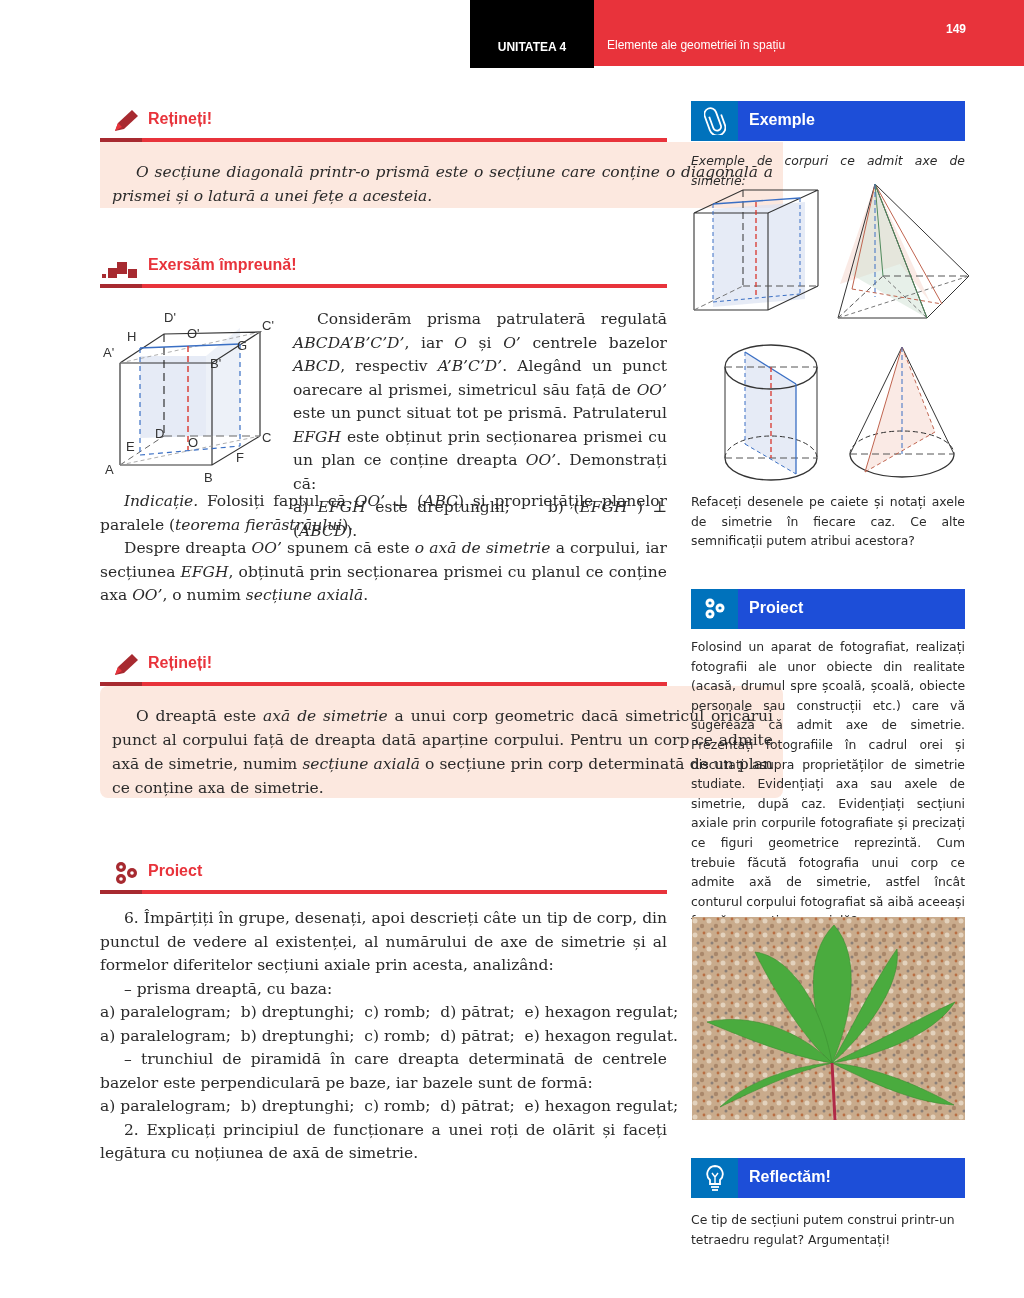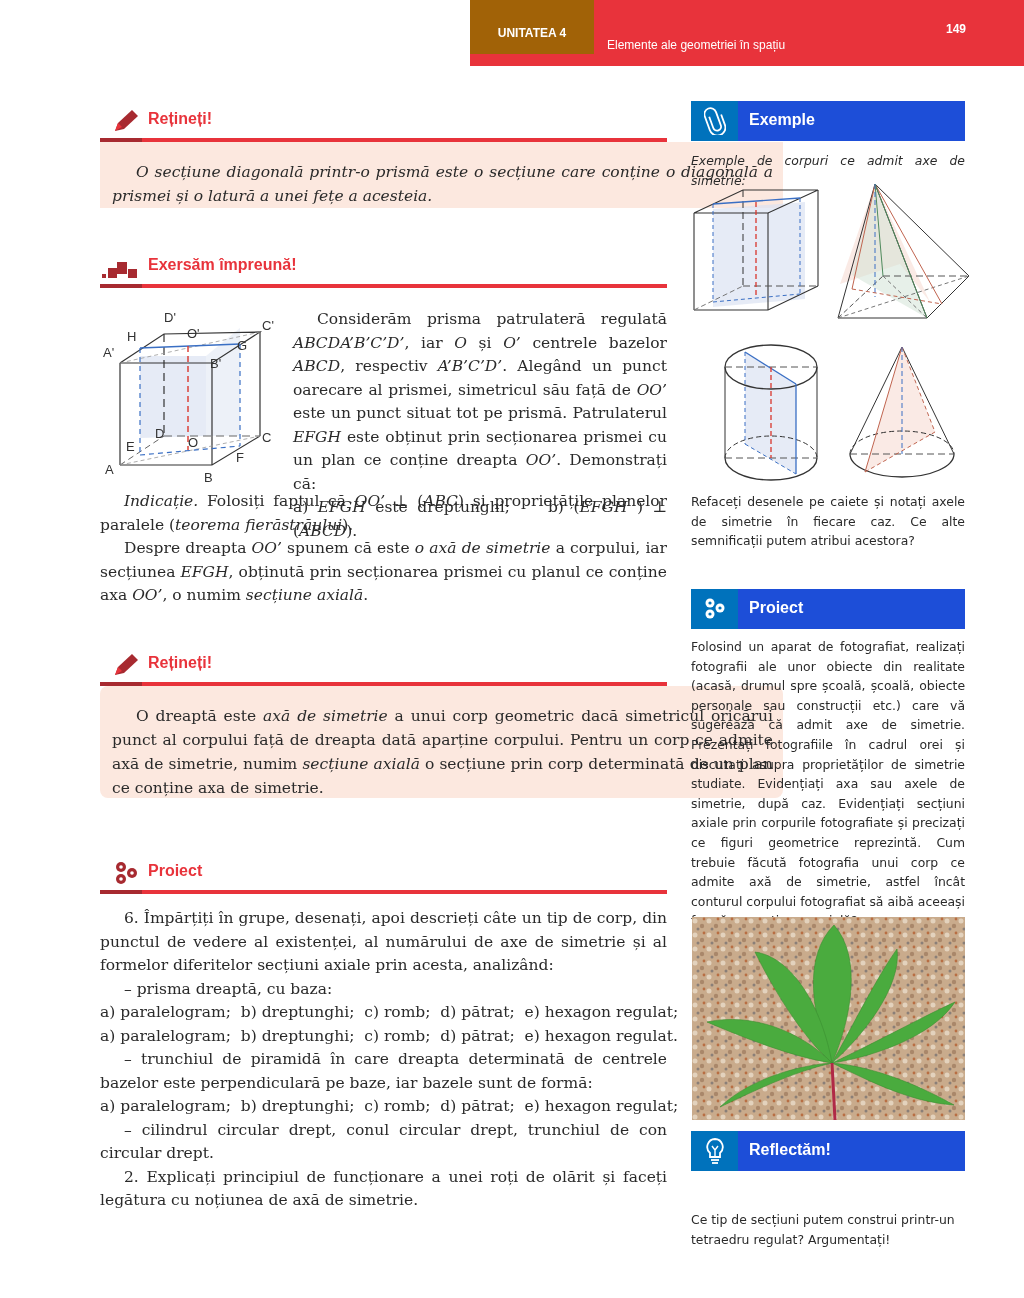--- a/index.html
+++ b/index.html
@@ -1,21 +1,21 @@
 <!DOCTYPE html>
 <html><head>
 <meta charset="utf-8">
 <style>
   * { box-sizing: border-box; margin: 0; padding: 0; }
   html, body { width: 1024px; height: 1298px; background: #ffffff; overflow: hidden; }
   body { position: relative; font-family: "DejaVu Serif", serif; color: #2a2a2a; }
 
   
   .topbar { position: absolute; left: 470px; top: 0; width: 554px; height: 66px; background: #e8333b; }
-  .topbar .unit { position: absolute; left: 0; top: 0; width: 124px; height: 54px; background: #a16207; color: #fff;
+  .topbar .unit { position: absolute; left: 0; top: 0; width: 124px; height: 68px; background: #000000; color: #fff;
     font-family: "Liberation Sans", sans-serif; font-weight: bold; font-size: 12px; display: flex; align-items: flex-end; justify-content: center; padding-bottom: 14px; }
   .topbar .chapter { position: absolute; left: 137px; bottom: 14px; color: #fff; font-family: "Liberation Sans", sans-serif; font-size: 12px; margin-top: 43px; }
   .topbar .pageno { position: absolute; right: 58px; bottom: 30px; color: #fff; font-family: "Liberation Sans", sans-serif; font-weight: bold; font-size: 12px; }
 
   
   .sec-head { position: absolute; left: 100px; width: 567px; height: 40px; }
   .sec-head .icon { position: absolute; left: 12px; top: 6px; width: 28px; height: 26px; }
   .sec-head .title { position: absolute; left: 48px; top: 8px; color: #e8333b; font-family: "Liberation Sans", sans-serif; font-weight: bold; font-size: 16px; }
   .sec-head .rule { position: absolute; left: 0; bottom: 0; width: 567px; height: 4px; background: #e8333b; }
   .sec-head .rule::before { content: ""; position: absolute; left: 0; top: 0; width: 42px; height: 4px; background: #a72a30; }
@@ -148,21 +148,20 @@
   <div class="title">Proiect</div>
   <div class="rule"></div>
 </div>
 <div class="para" style="left:100px; top:907px; width:567px;">
   <p>6. Împărțiți în grupe, desenați, apoi descrieți câte un tip de corp, din punctul de vedere al existenței, al numărului de axe de simetrie și al formelor diferitelor secțiuni axiale prin acesta, analizând:</p>
   <p>– prisma dreaptă, cu baza:</p>
   <p class="noind" style="white-space:pre;">a) paralelogram;  b) dreptunghi;  c) romb;  d) pătrat;  e) hexagon regulat;</p>
   <p class="noind" style="white-space:pre;">a) paralelogram;  b) dreptunghi;  c) romb;  d) pătrat;  e) hexagon regulat.</p>
   <p>– trunchiul de piramidă în care dreapta determinată de centrele bazelor este perpendiculară pe baze, iar bazele sunt de formă:</p>
   <p class="noind" style="white-space:pre;">a) paralelogram;  b) dreptunghi;  c) romb;  d) pătrat;  e) hexagon regulat;</p>
-  <p>– cilindrul circular drept, conul circular drept, trunchiul de con circular drept.</p>
   <p>2. Explicați principiul de funcționare a unei roți de olărit și faceți legătura cu noțiunea de axă de simetrie.</p>
 </div>
 
 <div class="rhead" style="top:101px;">
   <div class="ibox">
     <svg width="22" height="28" viewBox="0 0 22 28">
         <path d="M7 8 L7 20 A4 4 0 0 0 15 20 L15 6 A6 6 0 0 0 3 6 L3 21 A8 8 0 0 0 19 21 L19 10" fill="none" stroke="#fff" stroke-width="1.8" transform="rotate(-20 11 14)"></path>
       </svg>
   </div>
   <div class="title">Exemple</div>
@@ -274,21 +273,21 @@
       <path d="M140 146 C160 110 185 60 205 32 C210 70 170 120 140 146Z"></path>
       <path d="M140 146 C100 140 50 120 15 105 C60 95 110 115 140 146Z"></path>
       <path d="M140 146 C185 125 230 100 263 85 C240 120 180 140 140 146Z"></path>
       <path d="M140 146 C100 155 60 175 28 190 C60 160 110 148 140 146Z"></path>
       <path d="M140 146 C185 150 230 170 262 188 C215 185 170 160 140 146Z"></path>
     </g>
     <line x1="140" y1="146" x2="143" y2="203" stroke="#b02a47" stroke-width="3"></line>
   </svg>
 </div>
 
-<div class="rhead" style="top:1131px;padding-left:32px;">
+<div class="rhead" style="top:1158px;padding-left:32px;">
   <div class="ibox">
     <svg width="20" height="28" viewBox="0 0 20 28">
         <path d="M10 2 A8 8 0 0 0 5 16 L5 20 L15 20 L15 16 A8 8 0 0 0 10 2Z" fill="none" stroke="#fff" stroke-width="1.8"></path>
         <line x1="6" y1="23" x2="14" y2="23" stroke="#fff" stroke-width="1.8"></line>
         <line x1="7" y1="26" x2="13" y2="26" stroke="#fff" stroke-width="1.8"></line>
         <path d="M7 9 L10 13 L13 9 M10 13 L10 19" fill="none" stroke="#fff" stroke-width="1.4"></path>
       </svg>
   </div>
   <div class="title">Reflectăm!</div>
 </div>

